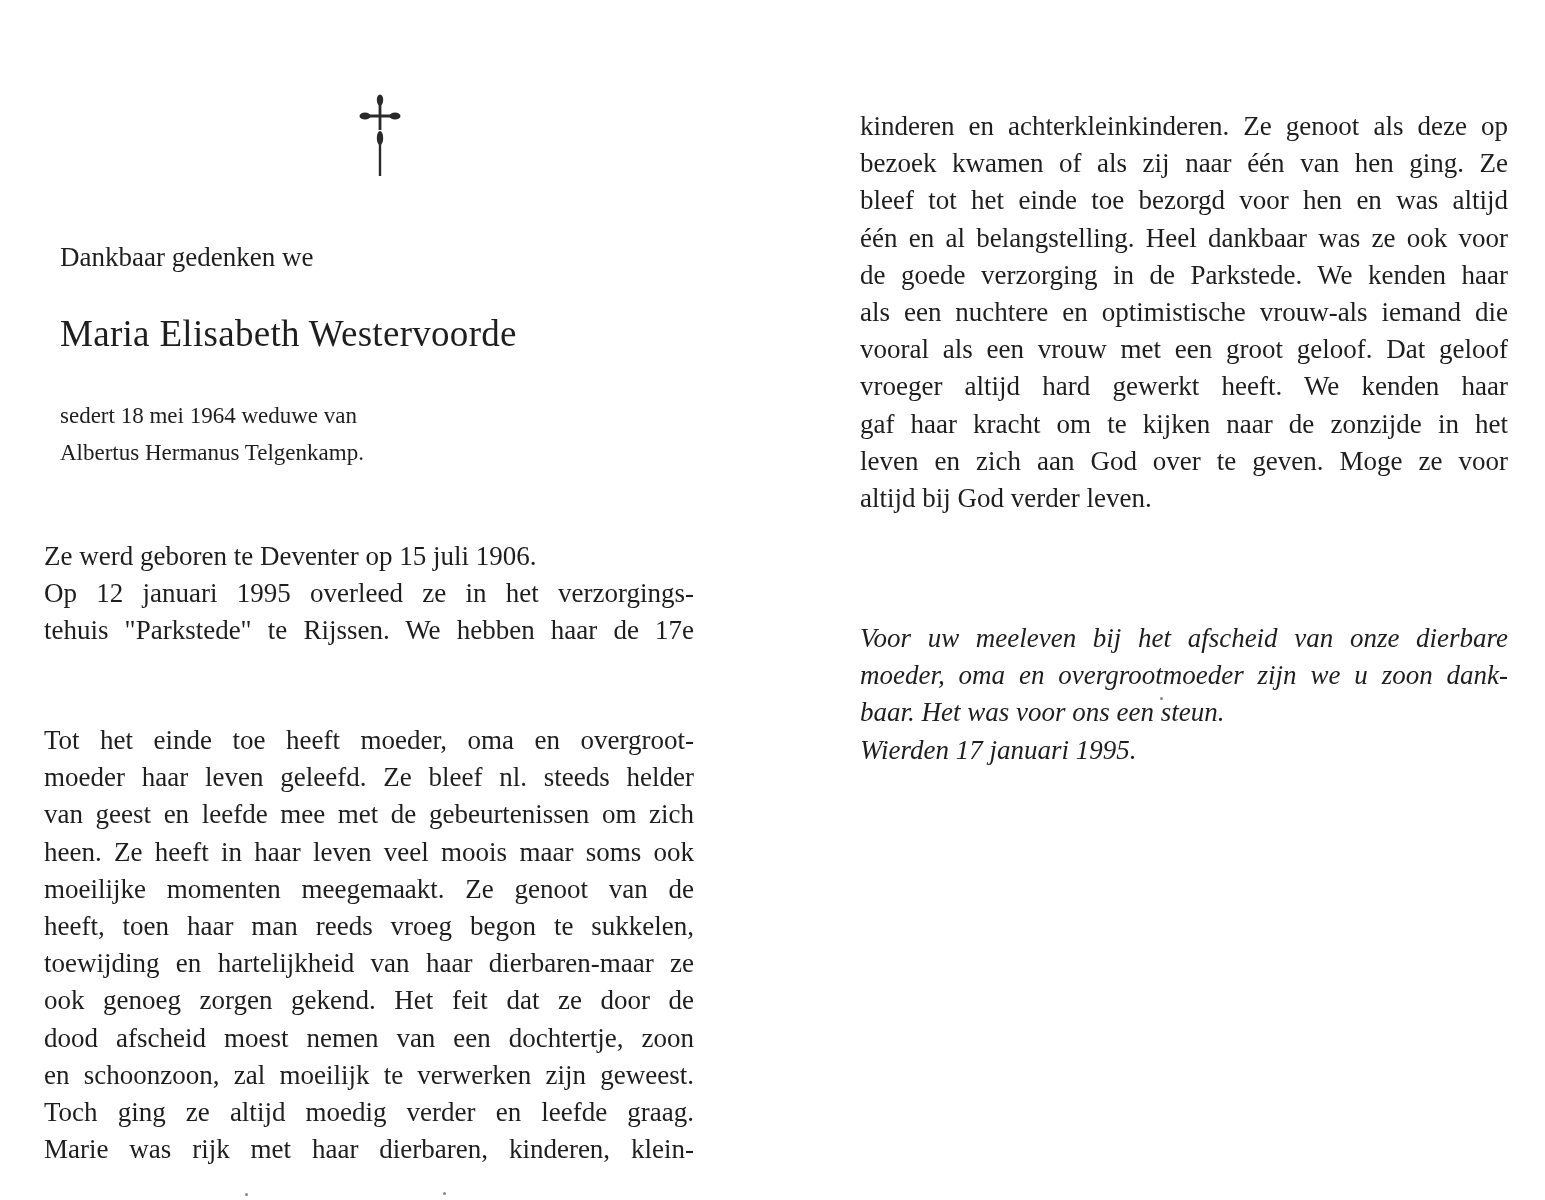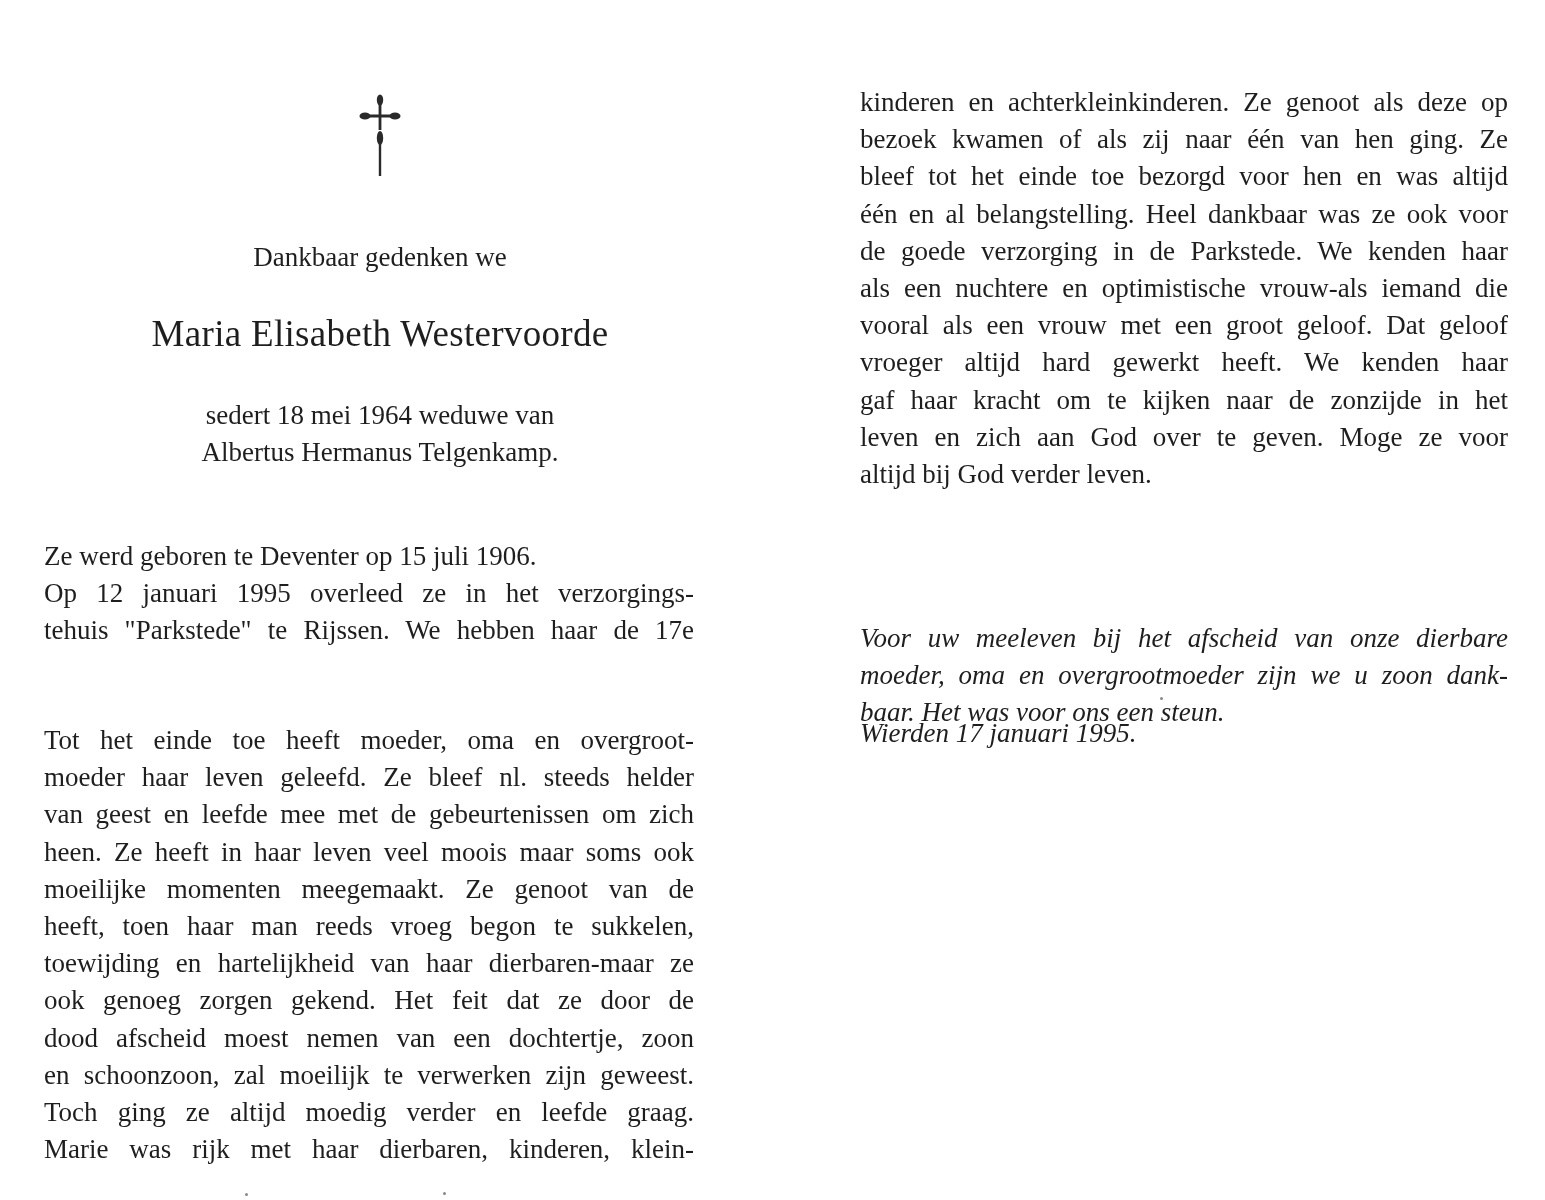--- a/index.html
+++ b/index.html
@@ -2,34 +2,34 @@
 <html><head>
 <meta charset="utf-8">
 <style>
   html, body { margin:0; padding:0; }
   body {
     width:1545px; height:1200px; background:#ffffff; position:relative; overflow:hidden;
     font-family:"Liberation Serif","DejaVu Serif",serif; color:#1e1e1e;
   }
   .page { position:absolute; left:0; top:0; width:1545px; height:1200px; }
   .cross { position:absolute; left:357px; top:92px; width:46px; height:86px; }
-  .center-block { position:absolute; left:60px; width:640px; text-align:center; }
+  .center-block { position:absolute; left:60px; width:640px; }
   .intro { top:242px; font-size:27px; }
   .name { top:312px; font-size:37px; letter-spacing:0.3px; }
-  .widow { top:397px; font-size:27px; line-height:37px; }
+  .widow { top:397px; font-size:23px; line-height:37px; }
   .col { position:absolute; font-size:27px; line-height:37.2px; text-align:justify; }
   .col .line { display:block; text-align:justify; text-align-last:justify; white-space:nowrap; }
   .col .line.last { text-align-last:left; }
   .left-col { left:44px; width:650px; }
   .p1 { top:538px; }
   .p2 { top:722px; }
   .right-col { left:860px; width:648px; }
-  .r1 { top:84px; }
+  .r1 { top:108px; }
   .r2 { top:573px; font-style:italic;margin-top:47px; }
-  .r3 { top:715px; font-style:italic;font-family:Liberation Serif, serif; }
+  .r3 { top:732px; font-style:italic;font-family:Liberation Serif, serif; }
   .speck { position:absolute; width:3px; height:3px; background:#888; border-radius:50%; }
 </style>
 </head>
 <body>
 
 <div class="page">
 
   <svg class="cross" viewBox="0 0 46 86">
     <g fill="#2a2a2a">
       <ellipse cx="23" cy="8" rx="3.2" ry="5.5"></ellipse>

